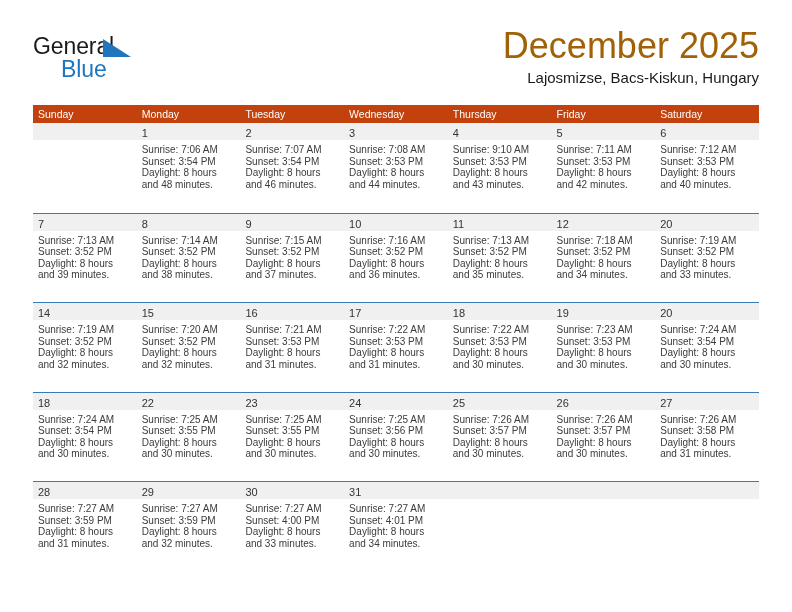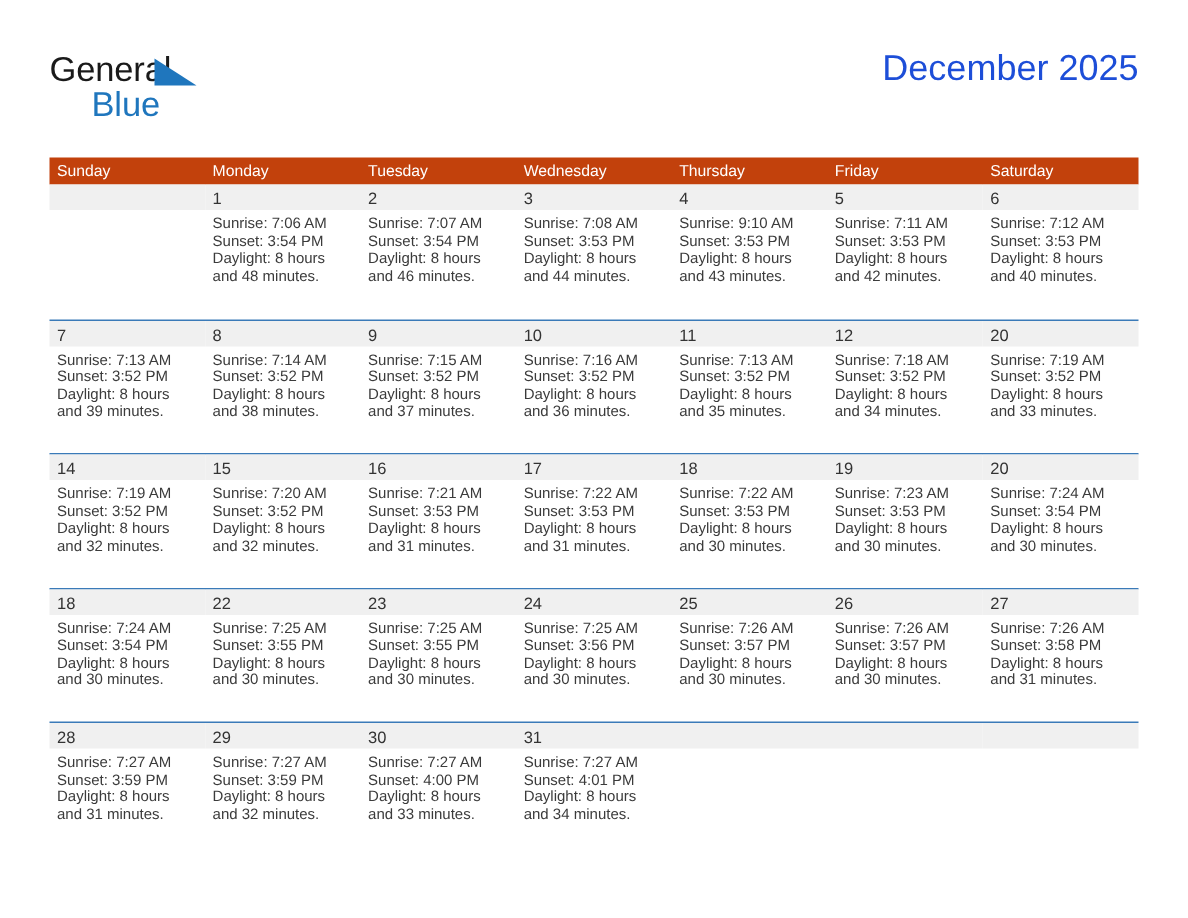--- a/index.html
+++ b/index.html
@@ -68,23 +68,23 @@
     text-align: center;
   }
 
   .titles {
     position: absolute;
     right: 0;
     top: 0;
     text-align: right;
   }
   .cal-title {
-    font-size: 24px;
+    font-size: 36px;
     font-weight: 400;
-    color: #1d4ed8;
+    color: #a16207;
     line-height: 36px;
     white-space: nowrap;
   }
   .cal-subtitle {
     margin-top: 4px;
     font-size: 15px;
     font-weight: 400;
     color: #1a1a1a;
     line-height: 19px;
     white-space: nowrap;
@@ -160,20 +160,21 @@
       <span class="brand-flag">
         <svg width="30" height="22" viewBox="0 0 30 22" xmlns="http://www.w3.org/2000/svg">
           <polygon points="1,1 29,19 1,19" fill="#1f76bd"></polygon>
         </svg>
       </span>
       <span class="brand-blue">Blue</span>
     </div>
 
     <div class="titles">
       <div class="cal-title">December 2025</div>
+      <div class="cal-subtitle">Lajosmizse, Bacs-Kiskun, Hungary</div>
     </div>
 
   </div>
 
   <div class="calendar">
 
     <div class="weekday-row">
       <div class="weekday">Sunday</div>
       <div class="weekday">Monday</div>
       <div class="weekday">Tuesday</div>

